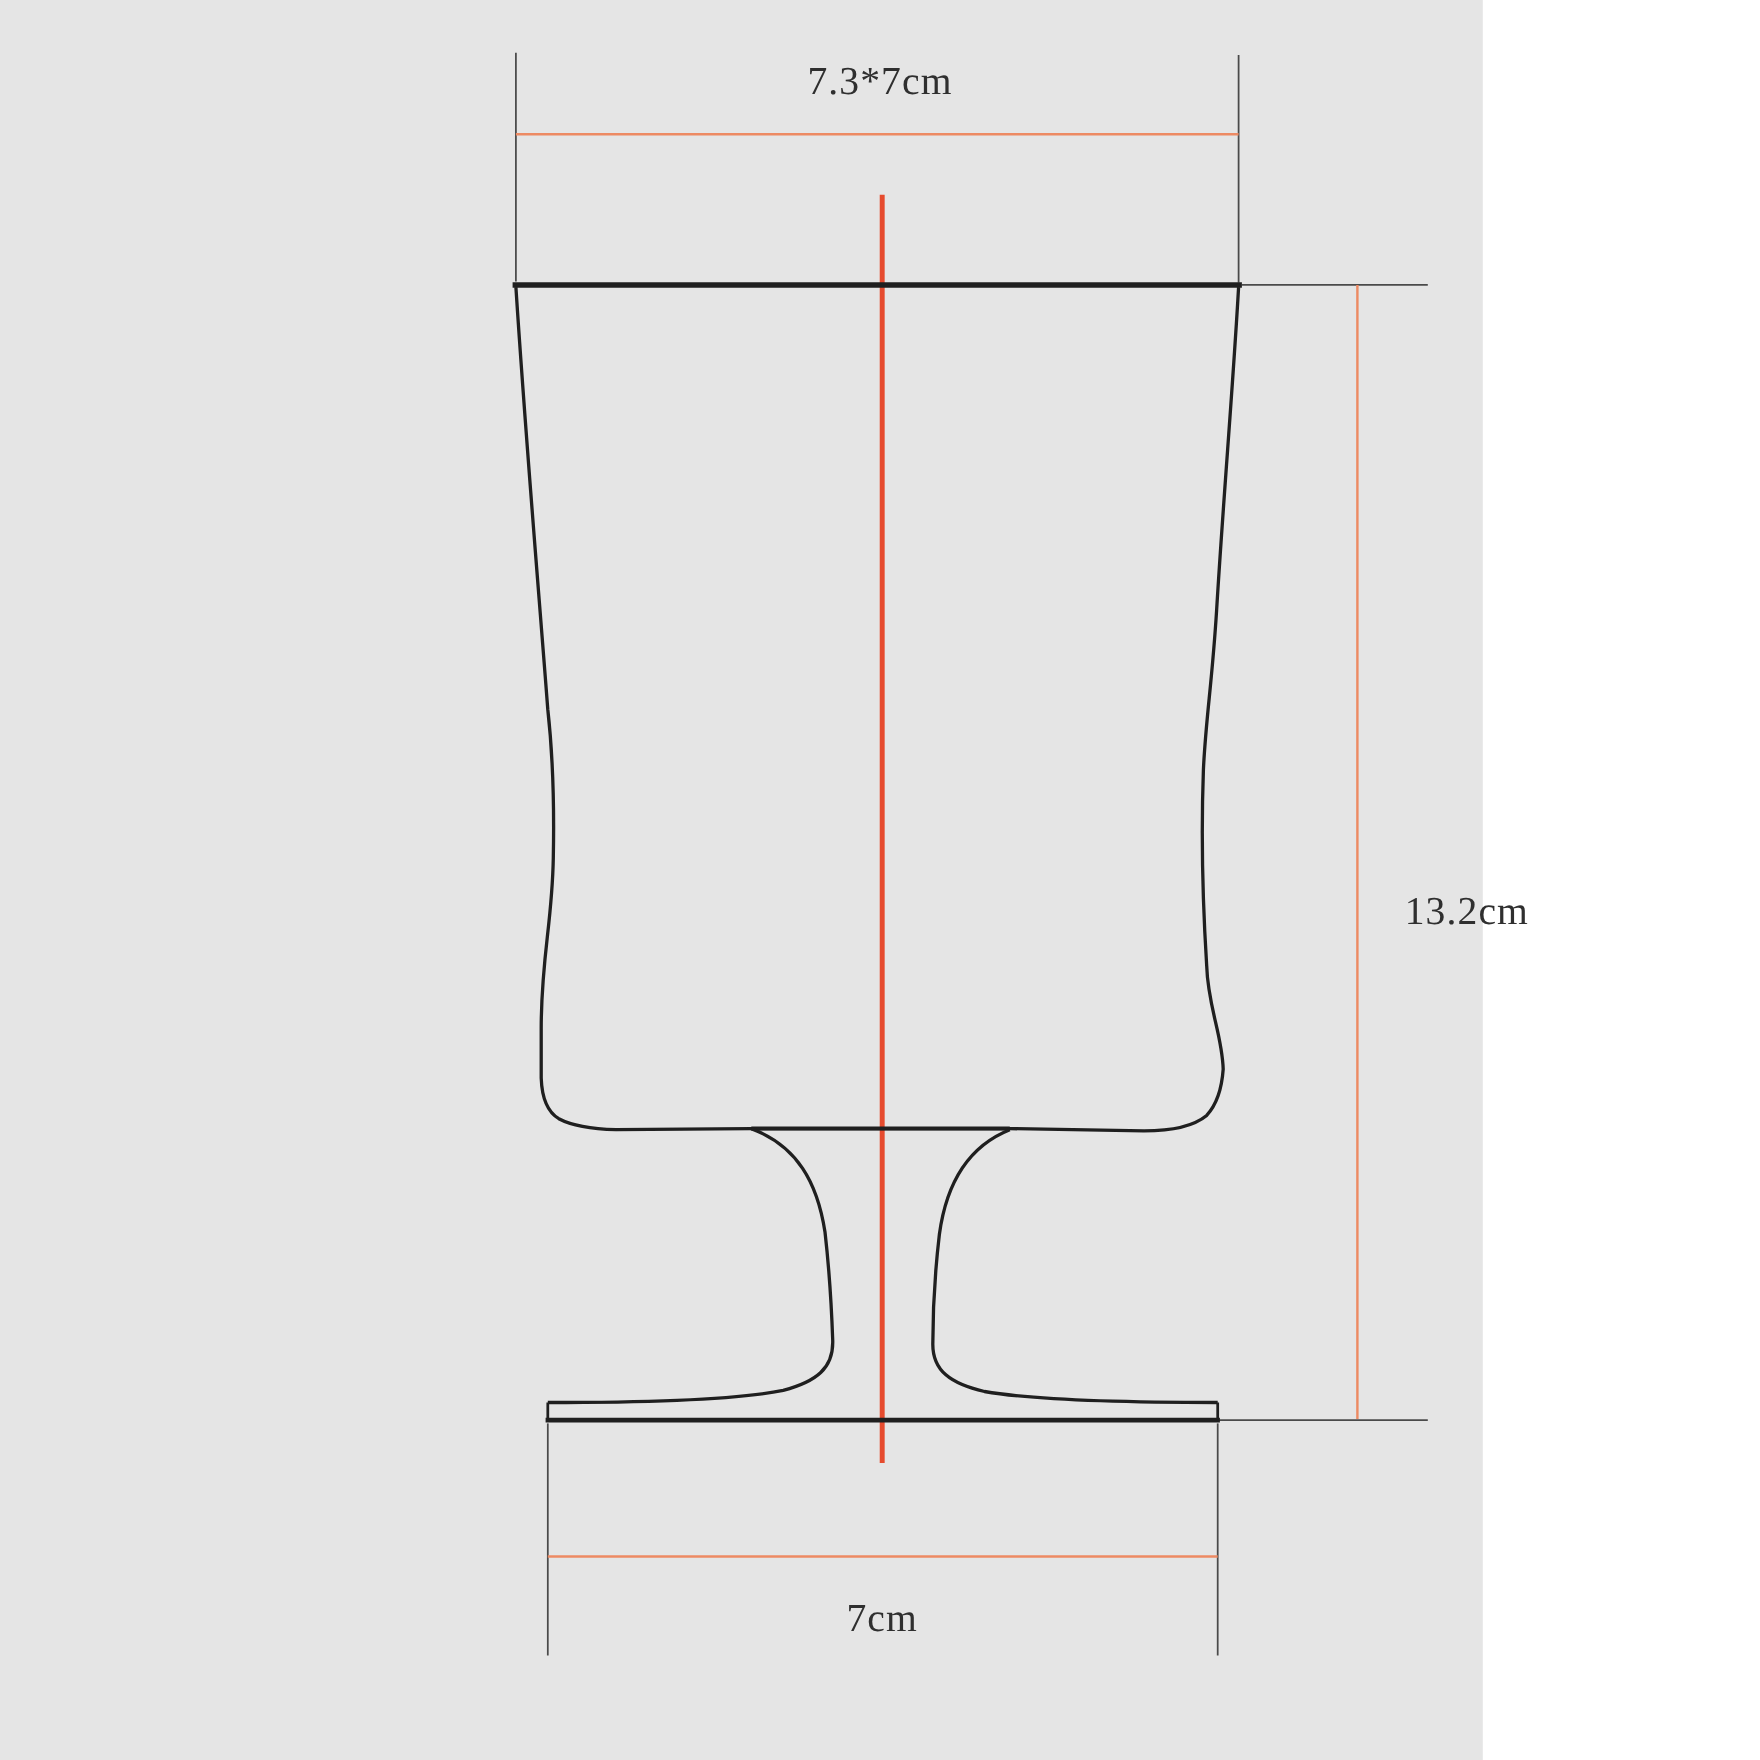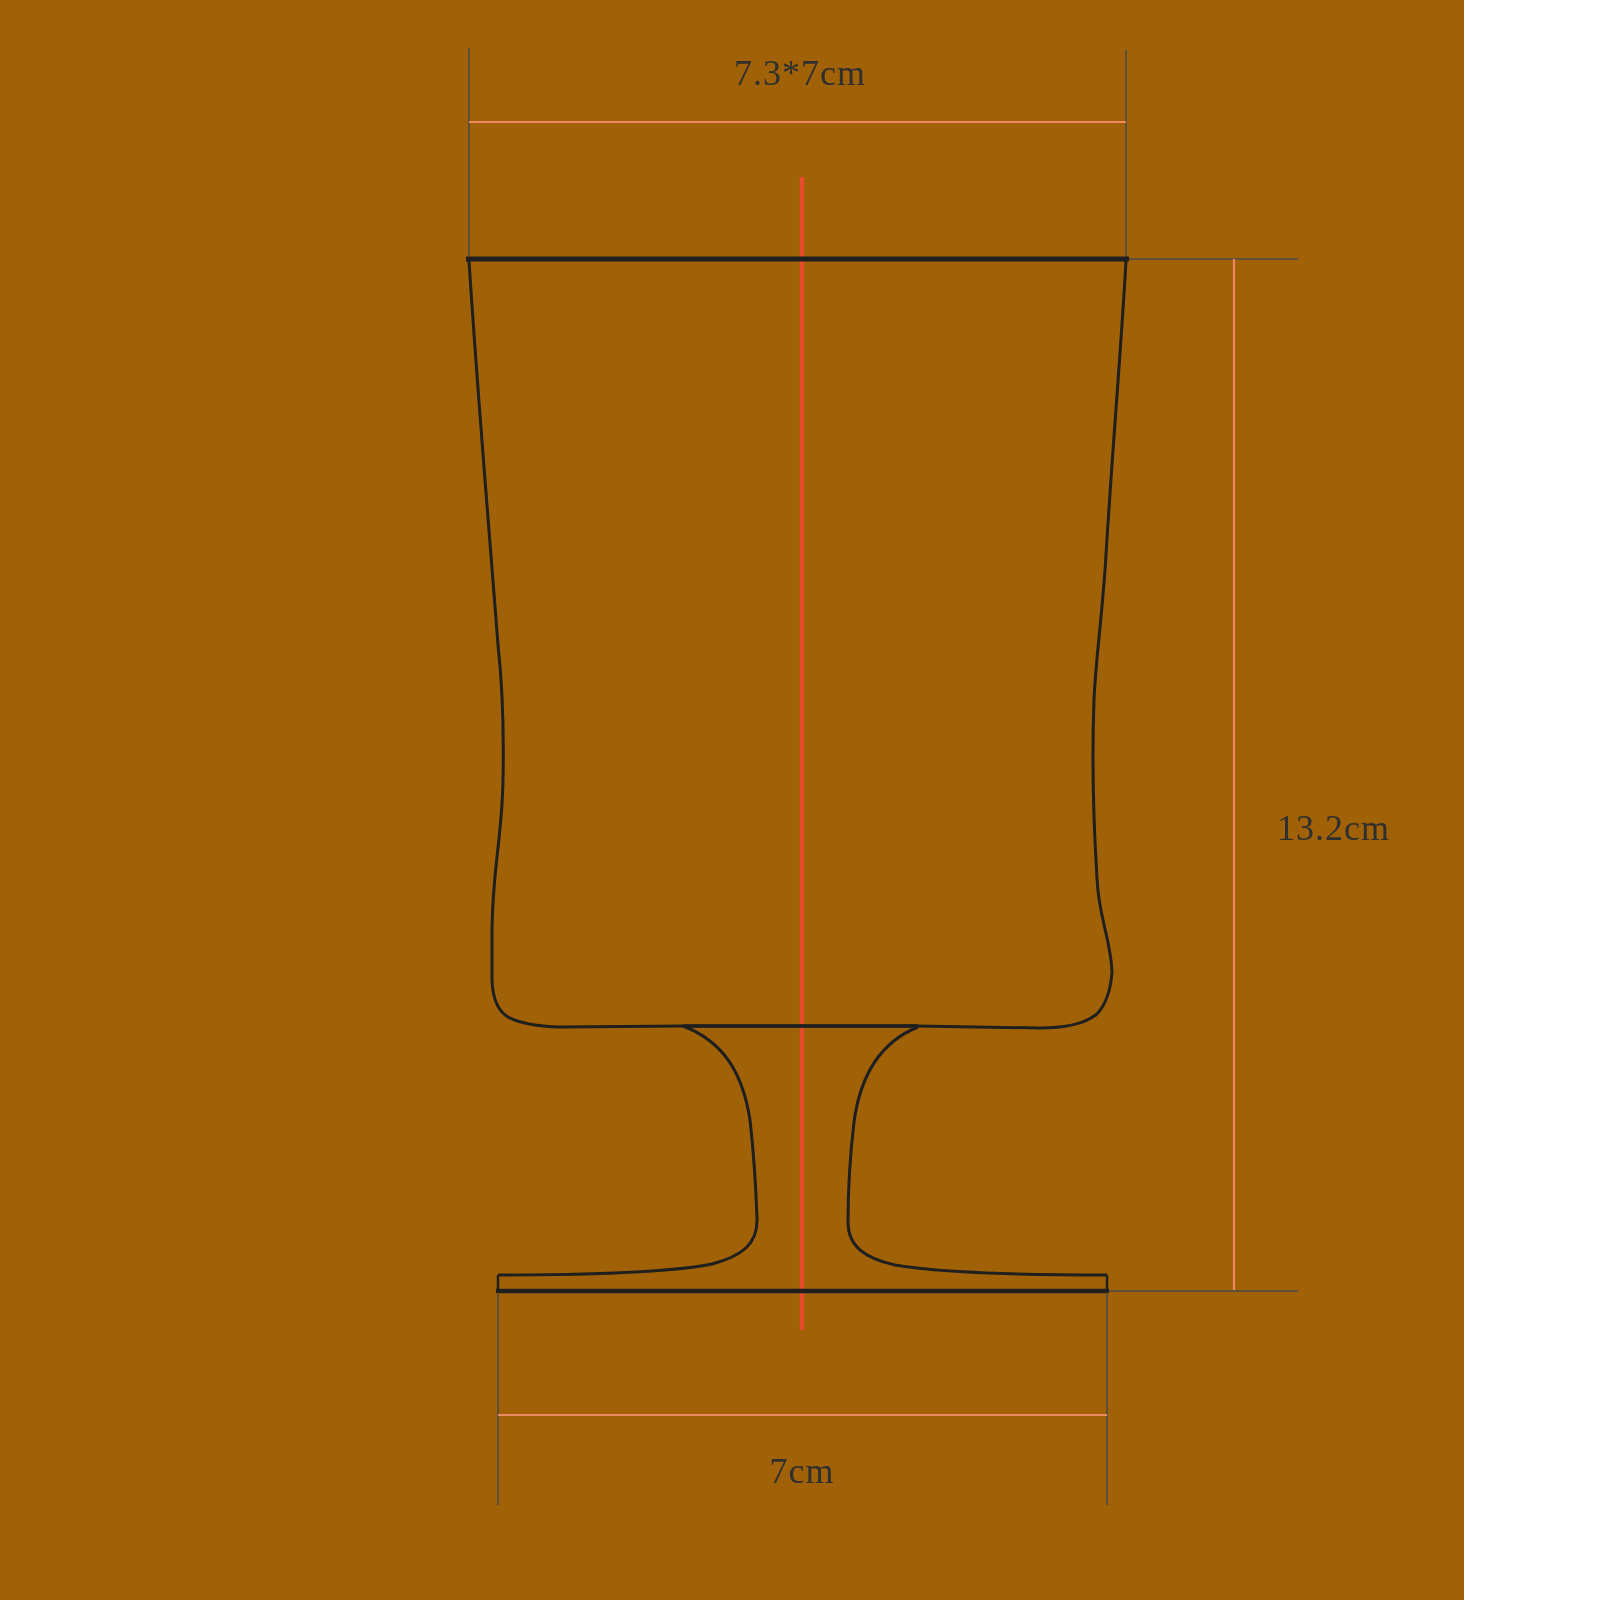--- a/index.html
+++ b/index.html
@@ -2,23 +2,23 @@
 <html><head>
 <meta charset="utf-8">
 <style>
   html, body {
     margin: 0;
     padding: 0;
     background: #ffffff;
   }
   .canvas {
     position: relative;
-    width: 1464px;
+    width: 1348px;
     height: 1600px;
-    background: #a16207;
+    background: #e5e5e5;
     font-family: "Liberation Serif", serif;
   }
   svg { display: block; }
   .outline {
     fill: none;
     stroke: #1f1f1f;
     stroke-linecap: butt;
     stroke-linejoin: round;
   }
   .ext-line {

